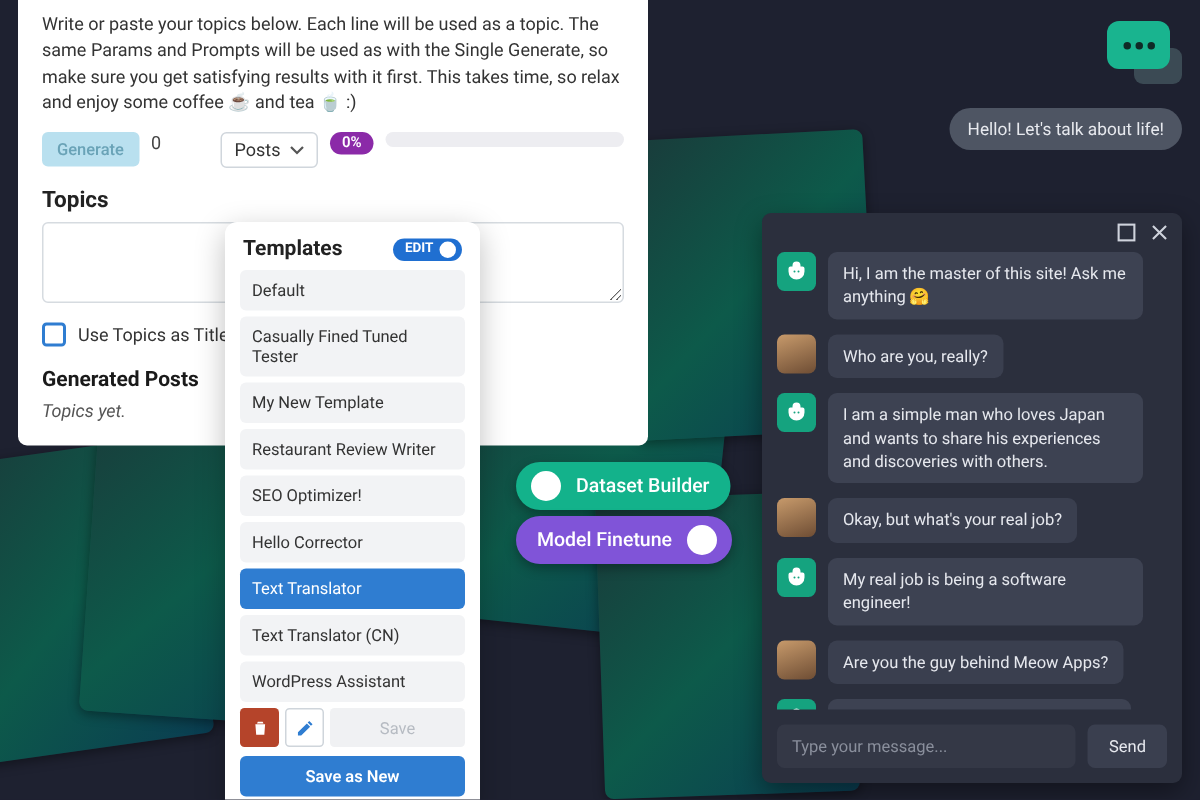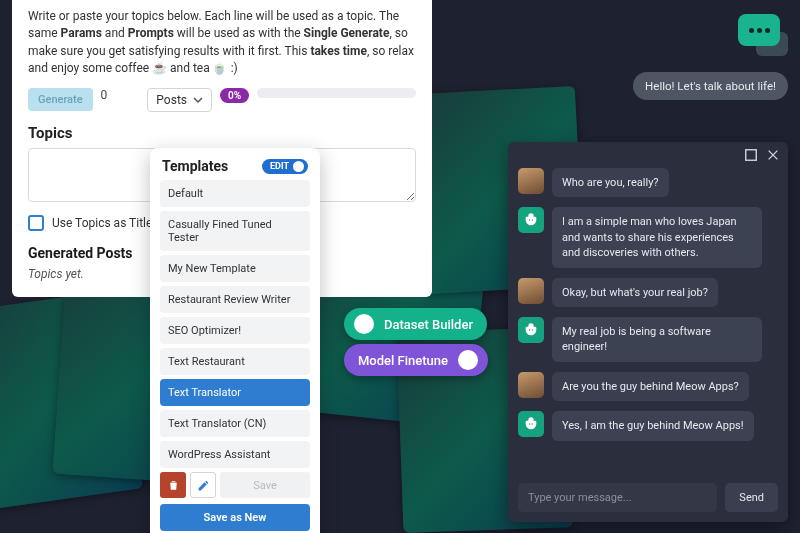--- a/index.html
+++ b/index.html
@@ -10,21 +10,21 @@
   .bg1 { left: -30px; top: 300px; width: 160px; height: 200px; transform: rotate(-8deg);}
   .bg2 { left: 60px; top: 260px; width: 180px; height: 220px; transform: rotate(4deg);}
   .bg3 { left: 230px; top: 100px; width: 160px; height: 200px; transform: rotate(-6deg);}
   .bg4 { left: 310px; top: 210px; width: 170px; height: 210px; transform: rotate(6deg);}
   .bg5 { left: 420px; top: 90px; width: 160px; height: 200px; transform: rotate(-3deg);}
   .bg6 { left: 400px; top: 330px; width: 170px; height: 200px; transform: rotate(-2deg);}
 
   
   .left-panel { position: absolute; left: 12px; top: -6px; width: 420px; background: #fff; border-radius: 6px; padding: 14px 16px 16px; color: #222; font-size: 12px; }
   .left-panel p.intro { line-height: 1.45; color: #333; }
-  .left-panel p.intro b { font-weight: 700; }
+  .left-panel p.intro b { font-weight: 400; }
   .tool-row { display: flex; align-items: flex-start; gap: 8px; margin-top: 10px; }
   .btn-generate { background: #b9e0ef; color: #6aa3b7; border: none; border-radius: 4px; padding: 5px 10px; font-size: 11px; font-weight: 500; }
   .count { font-size: 12px; color: #444; }
   .select-posts { display: inline-flex; align-items: center; gap: 6px; border: 1px solid #d0d6dc; border-radius: 4px; padding: 4px 8px; font-size: 12px; color: #333; background:#fff;margin-left:32px; }
   .select-posts svg { width: 10px; height: 10px; }
   .pct-badge { background: #8b2aa8; color: #fff; font-size: 10px; font-weight: 600; border-radius: 10px; padding: 2px 8px; }
   .prog-track { flex:1; height: 10px; background:#ededf1; border-radius: 6px; }
   .section-label { font-weight: 700; font-size: 15px; margin-top: 12px; color:#222;}
   .topics-box { width: 100%; height: 54px; border: 1px solid #d6dbe0; border-radius: 4px; margin-top: 6px; resize: vertical; }
   .check-row { display: flex; align-items: center; gap: 8px; margin-top: 10px; font-size: 12px; color:#333;}
@@ -123,21 +123,21 @@
       <span>EDIT</span>
       <span class="knob"></span>
     </div>
   </div>
   <div id="tpl-list">
       <div class="tpl-item">Default</div>
       <div class="tpl-item">Casually Fined Tuned Tester</div>
       <div class="tpl-item">My New Template</div>
       <div class="tpl-item">Restaurant Review Writer</div>
       <div class="tpl-item">SEO Optimizer!</div>
-      <div class="tpl-item">Text Restaurant</div>
+      <div class="tpl-item">Hello Corrector</div>
       <div class="tpl-item active">Text Translator</div>
       <div class="tpl-item">Text Translator (CN)</div>
       <div class="tpl-item">WordPress Assistant</div>
     </div>
   <div class="tpl-actions">
     <div class="icon-btn icon-trash">
       <svg viewBox="0 0 24 24">
           <path fill="#fff" d="M6 7h12l-1 13H7L6 7zm3-3h6l1 2H8l1-2z"></path>
         </svg>
     </div>
@@ -174,20 +174,28 @@
   <div class="chat-head">
     <svg viewBox="0 0 16 16">
         <rect x="2" y="2" width="12" height="12"></rect>
       </svg>
     <svg viewBox="0 0 16 16">
         <path d="M3 3l10 10M13 3L3 13"></path>
       </svg>
   </div>
   <div class="chat-body" id="chat-body">
       <div class="msg">
+        <div class="avatar av-bot">
+          <svg viewBox="0 0 24 24">
+            <path d="M12 2a4 4 0 00-4 4v1H6a2 2 0 00-2 2v3a8 8 0 0016 0V9a2 2 0 00-2-2h-2V6a4 4 0 00-4-4zm-2 9a1 1 0 110 2 1 1 0 010-2zm4 0a1 1 0 110 2 1 1 0 010-2z"></path>
+          </svg>
+        </div>
+        <div class="bubble bot">Hi, I am the master of this site! Ask me anything 🤗</div>
+      </div>
+      <div class="msg">
         <div class="avatar av-user"></div>
         <div class="bubble">Who are you, really?</div>
       </div>
       <div class="msg">
         <div class="avatar av-bot">
           <svg viewBox="0 0 24 24">
             <path d="M12 2a4 4 0 00-4 4v1H6a2 2 0 00-2 2v3a8 8 0 0016 0V9a2 2 0 00-2-2h-2V6a4 4 0 00-4-4zm-2 9a1 1 0 110 2 1 1 0 010-2zm4 0a1 1 0 110 2 1 1 0 010-2z"></path>
           </svg>
         </div>
         <div class="bubble bot">I am a simple man who loves Japan and wants to share his experiences and discoveries with others.</div>

